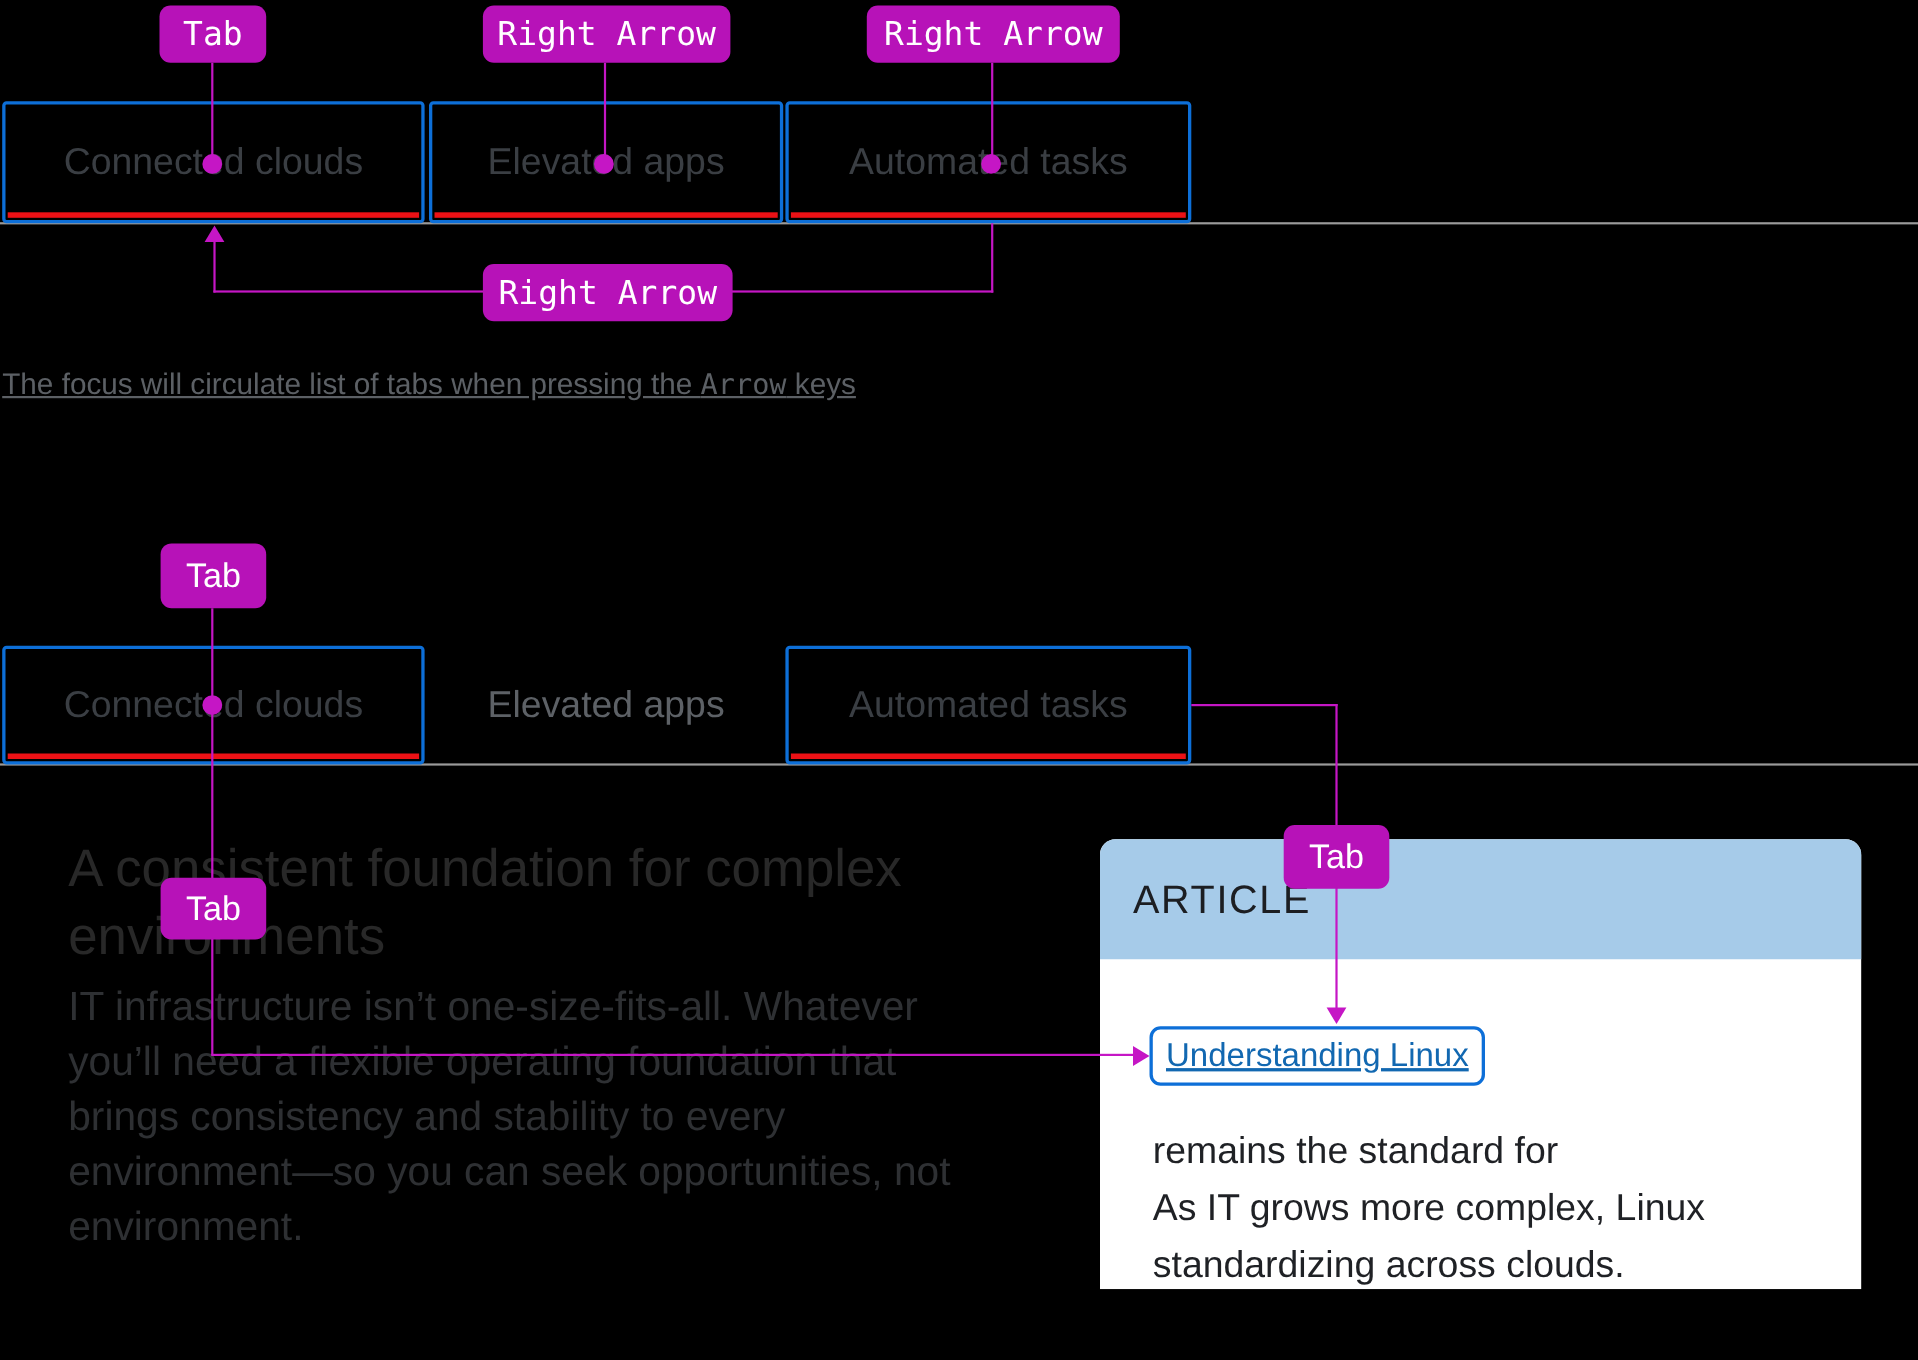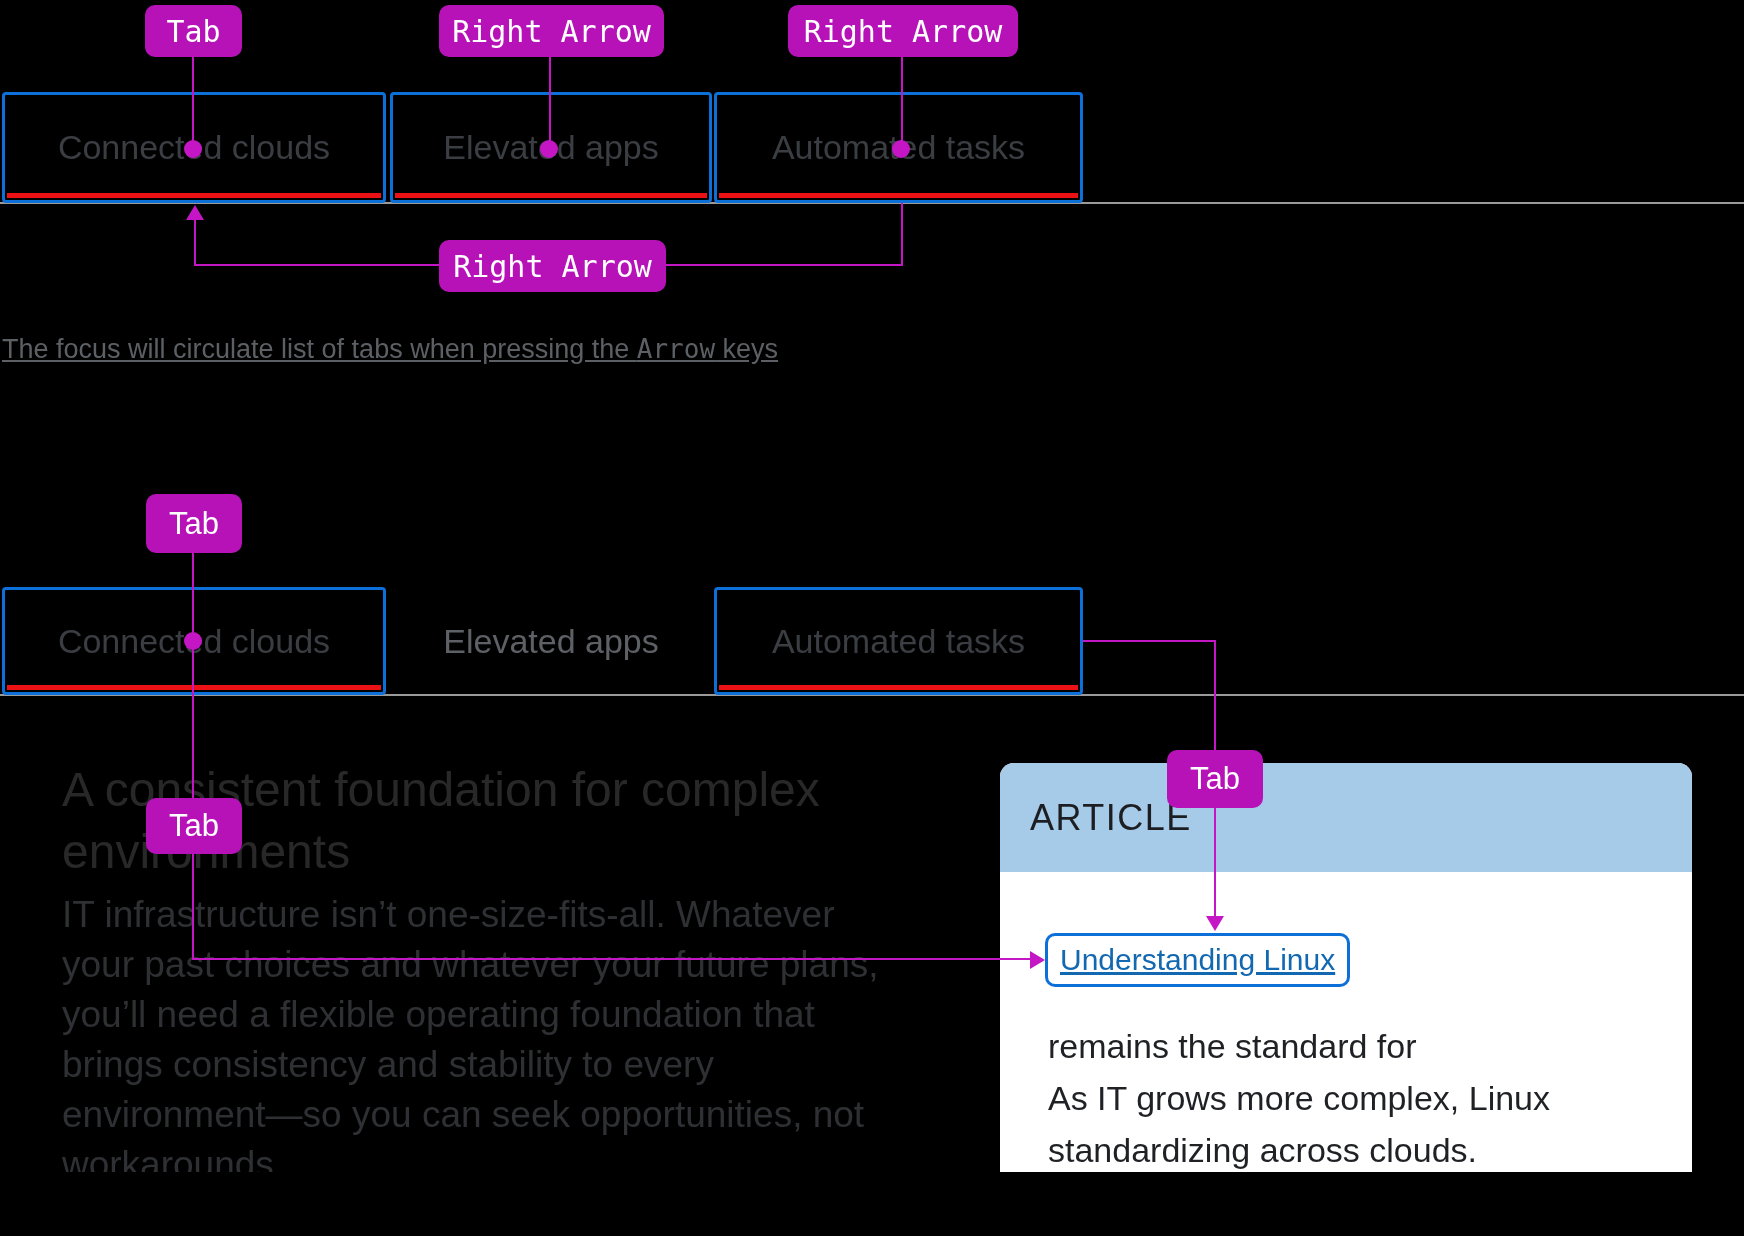--- a/index.html
+++ b/index.html
@@ -158,25 +158,24 @@
 
   <div class="vline" id="conn-b-v"></div>
   <div class="keylabel sans-label" id="lbl-left-tab">Tab</div>
   <div class="hline" id="conn-b-h"></div>
   <div class="arrow" id="conn-b-arrow-right"></div>
 
   <div class="heading-line" id="heading-1">A consistent foundation for complex</div>
   <div class="heading-line" id="heading-2">environments</div>
   <div id="left-para">
     <div>IT infrastructure isn’t one-size-fits-all. Whatever</div>
-    <div>your past choices and whatever your future plans,</div>
     <div>you’ll need a flexible operating foundation that</div>
     <div>brings consistency and stability to every</div>
     <div>environment—so you can seek opportunities, not</div>
-    <div>workarounds.</div>
+    <div>environment.</div>
   </div>
 
   <div id="card">
     <div id="card-header">
       <span id="card-eyebrow">ARTICLE</span>
     </div>
   </div>
   <div id="link-box">
     <span id="link-text">Understanding Linux</span>
   </div>

